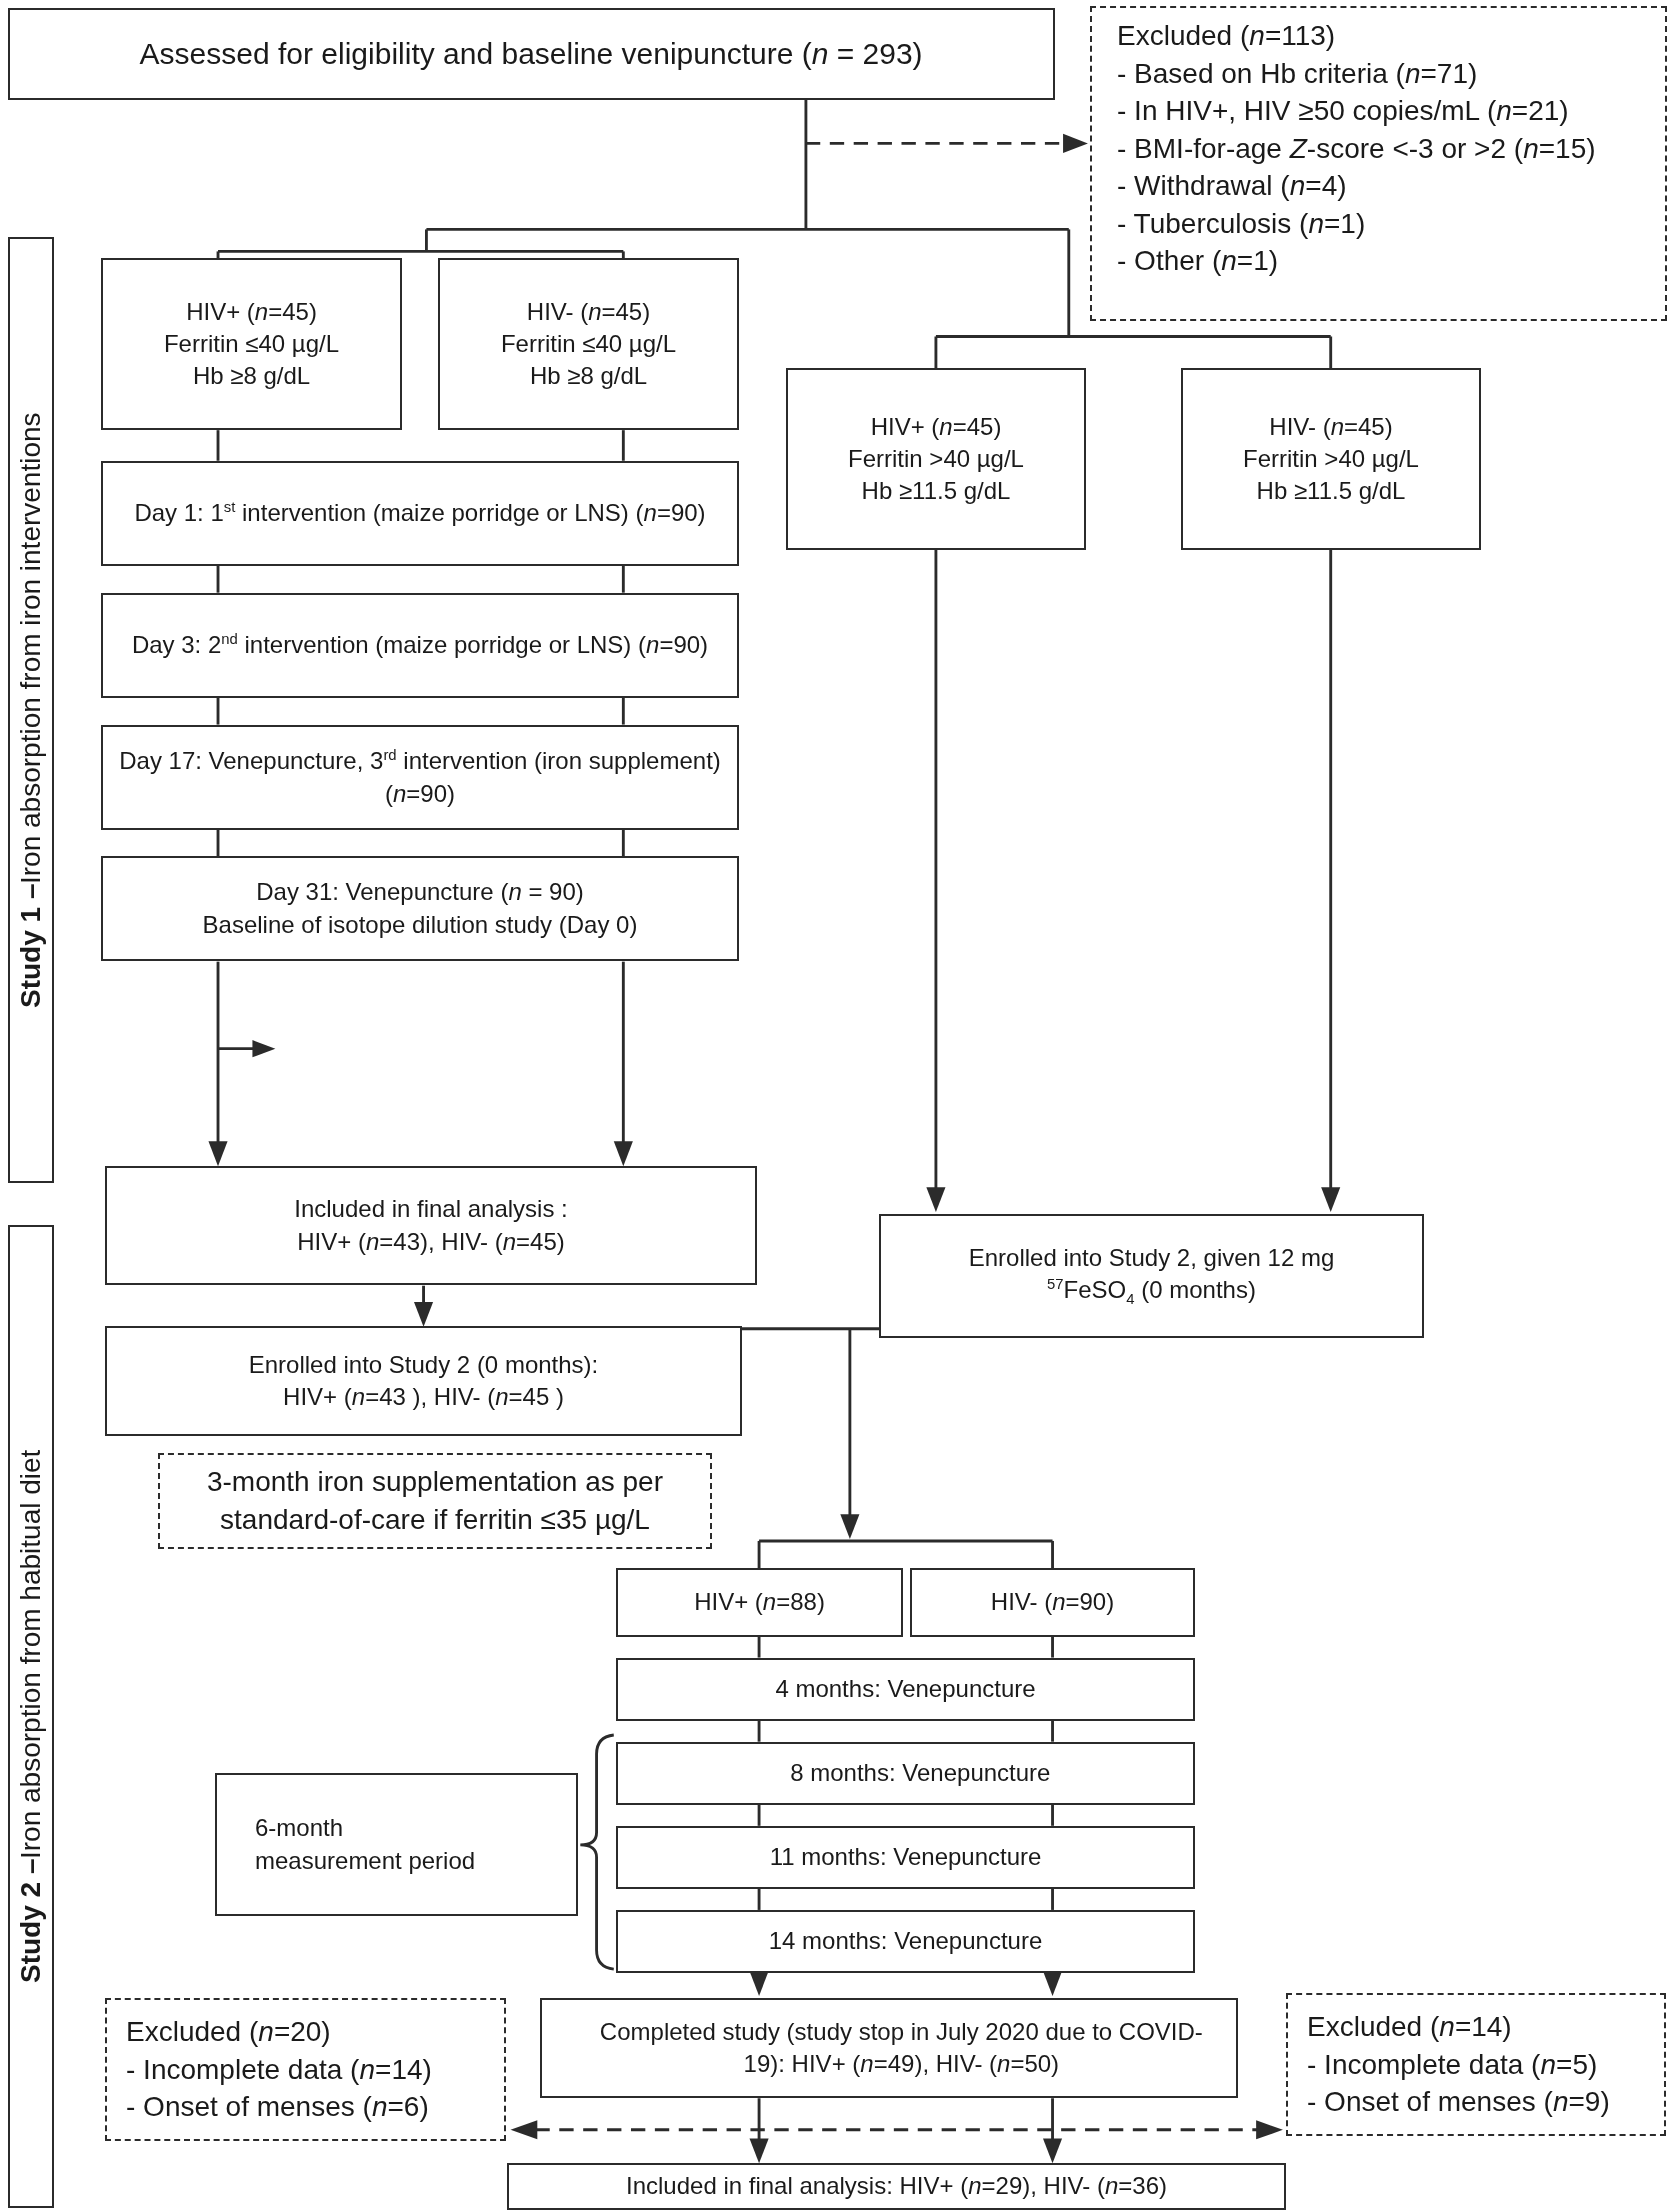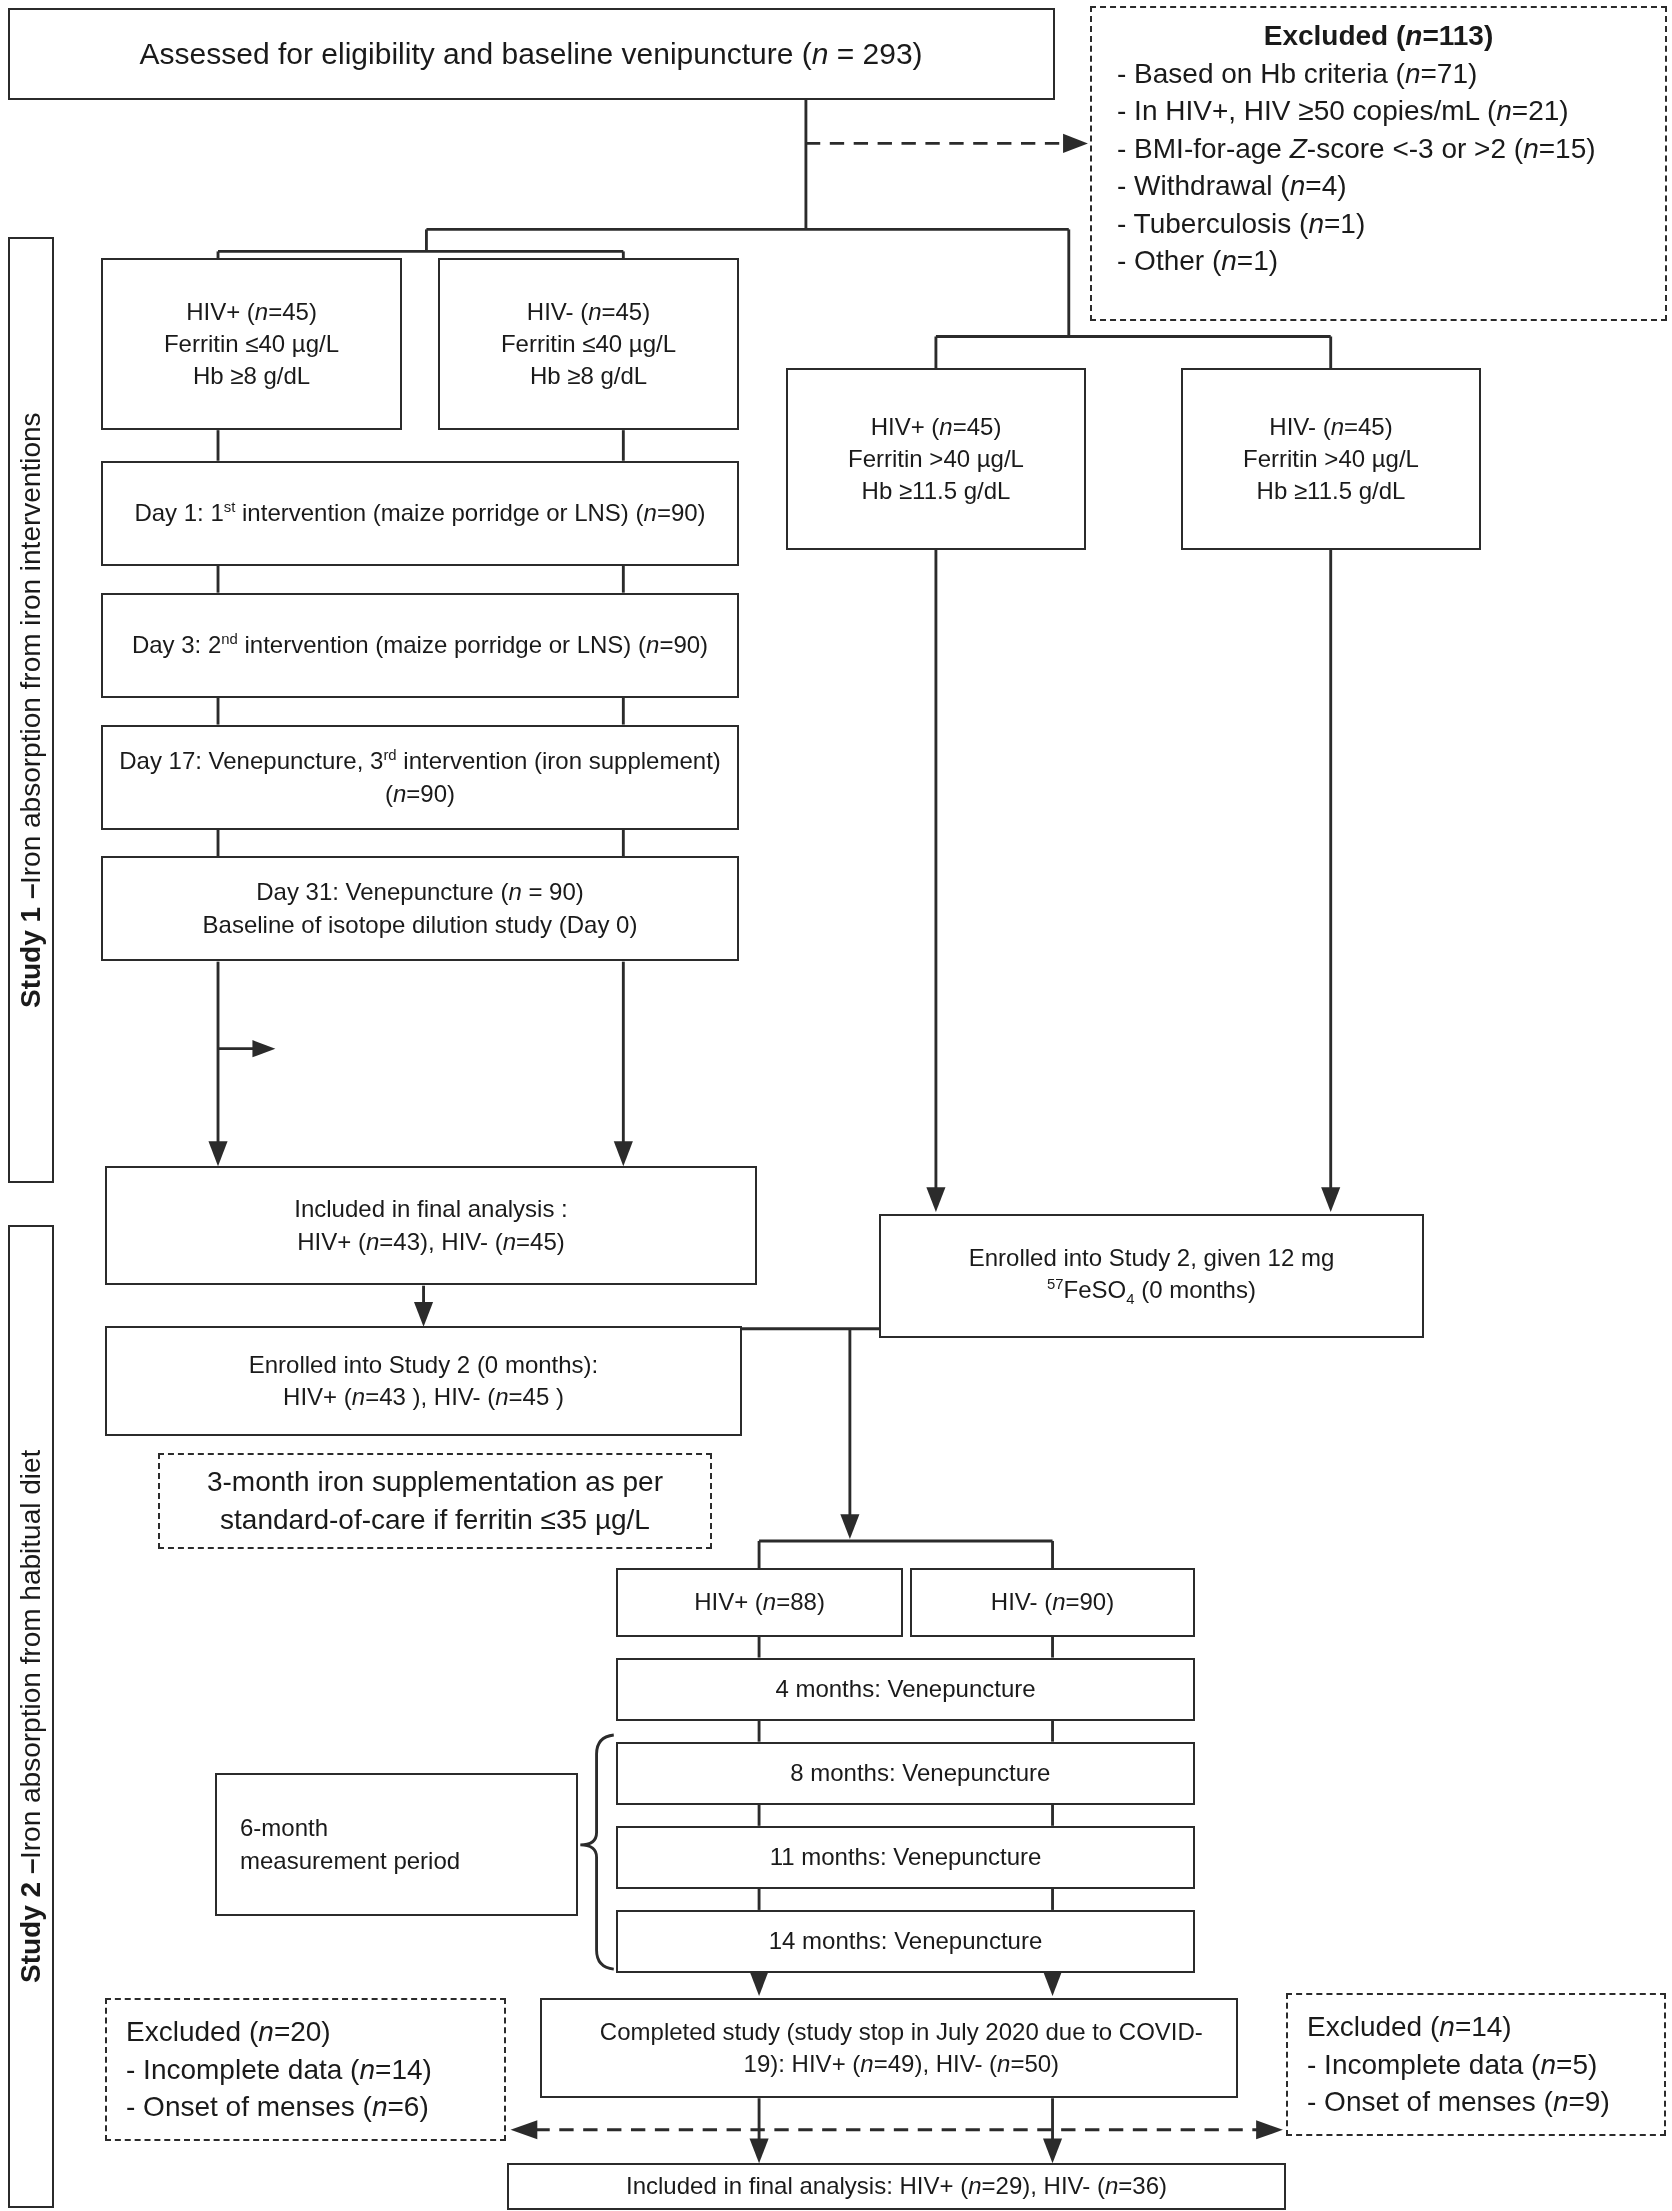--- a/index.html
+++ b/index.html
@@ -123,21 +123,21 @@
   <div class="side-label" style="left:7.6px;top:1225px;width:46px;height:983px;">
     <span class="b">Study 2 –</span>
       <span> Iron absorption from habitual diet</span>
   </div>
 
   <div class="box" style="left:7.6px;top:7.6px;width:1047px;height:92px;font-size:30px;">
     <span>Assessed for eligibility and baseline venipuncture (<i>n</i> = 293)</span>
   </div>
 
   <div class="box dashed leftalign" style="left:1090px;top:5.7px;width:577px;height:315px;font-size:28px;padding:9.6px 25px;justify-content:flex-start;">
-    <span style="text-align:center;font-weight:bold;">Excluded (<i>n</i>=113)</span>
+    <span style="">Excluded (<i>n</i>=113)</span>
     <span>- Based on Hb criteria (<i>n</i>=71)</span>
     <span>- In HIV+, HIV ≥50 copies/mL (<i>n</i>=21)</span>
     <span>- BMI-for-age <i>Z</i>-score &lt;-3 or &gt;2 (<i>n</i>=15)</span>
     <span>- Withdrawal (<i>n</i>=4)</span>
     <span>- Tuberculosis (<i>n</i>=1)</span>
     <span>- Other (<i>n</i>=1)</span>
   </div>
 
   <div class="box" style="left:101px;top:258px;width:301px;height:172px;">
     <span>HIV+ (<i>n</i>=45)</span>
@@ -208,21 +208,21 @@
   <div class="box" style="left:616px;top:1742px;width:579px;height:63px;padding-left:45px;">
     <span>8 months: Venepuncture</span>
   </div>
   <div class="box" style="left:616px;top:1826px;width:579px;height:63px;">
     <span>11 months: Venepuncture</span>
   </div>
   <div class="box" style="left:616px;top:1910px;width:579px;height:63px;">
     <span>14 months: Venepuncture</span>
   </div>
 
-  <div class="box leftalign" style="left:215px;top:1773px;width:363px;height:143px;padding-left:23px;">
+  <div class="box leftalign" style="left:215px;top:1773px;width:363px;height:143px;padding-left:38px;">
     <span>6-month</span>
     <span>measurement period</span>
   </div>
 
   <div class="box" style="left:540px;top:1998px;width:698px;height:100px;padding-left:40px;">
     <span>Completed study (study stop in July 2020 due to COVID-19): HIV+ (<i>n</i>=49), HIV- (<i>n</i>=50)</span>
   </div>
 
   <div class="box dashed leftalign" style="left:105px;top:1998px;width:401px;height:143px;font-size:28px;padding:7.6px 19px;">
     <span>Excluded (<i>n</i>=20)</span>

